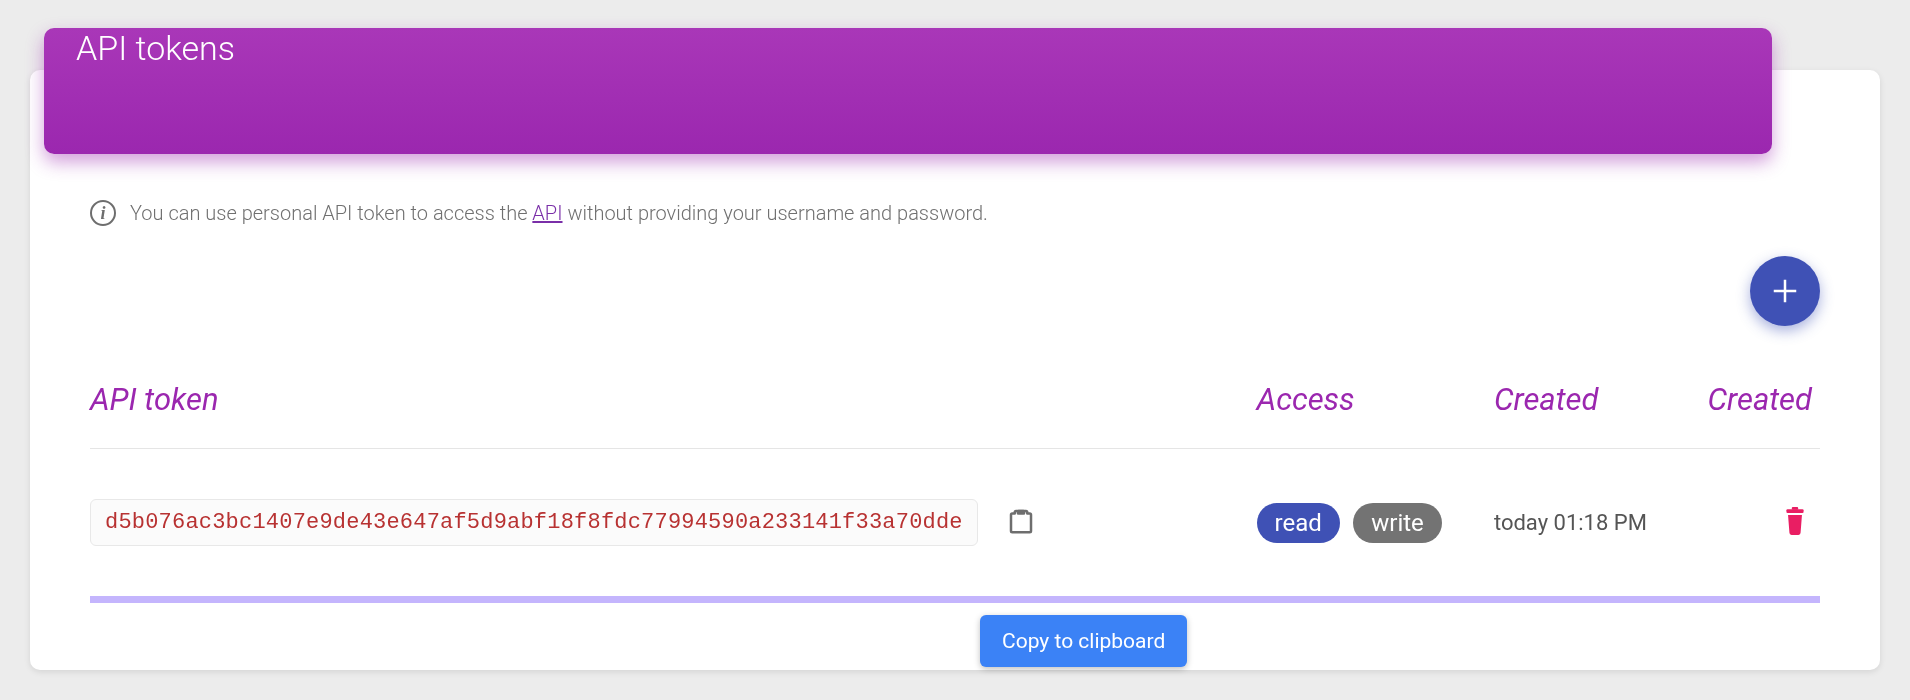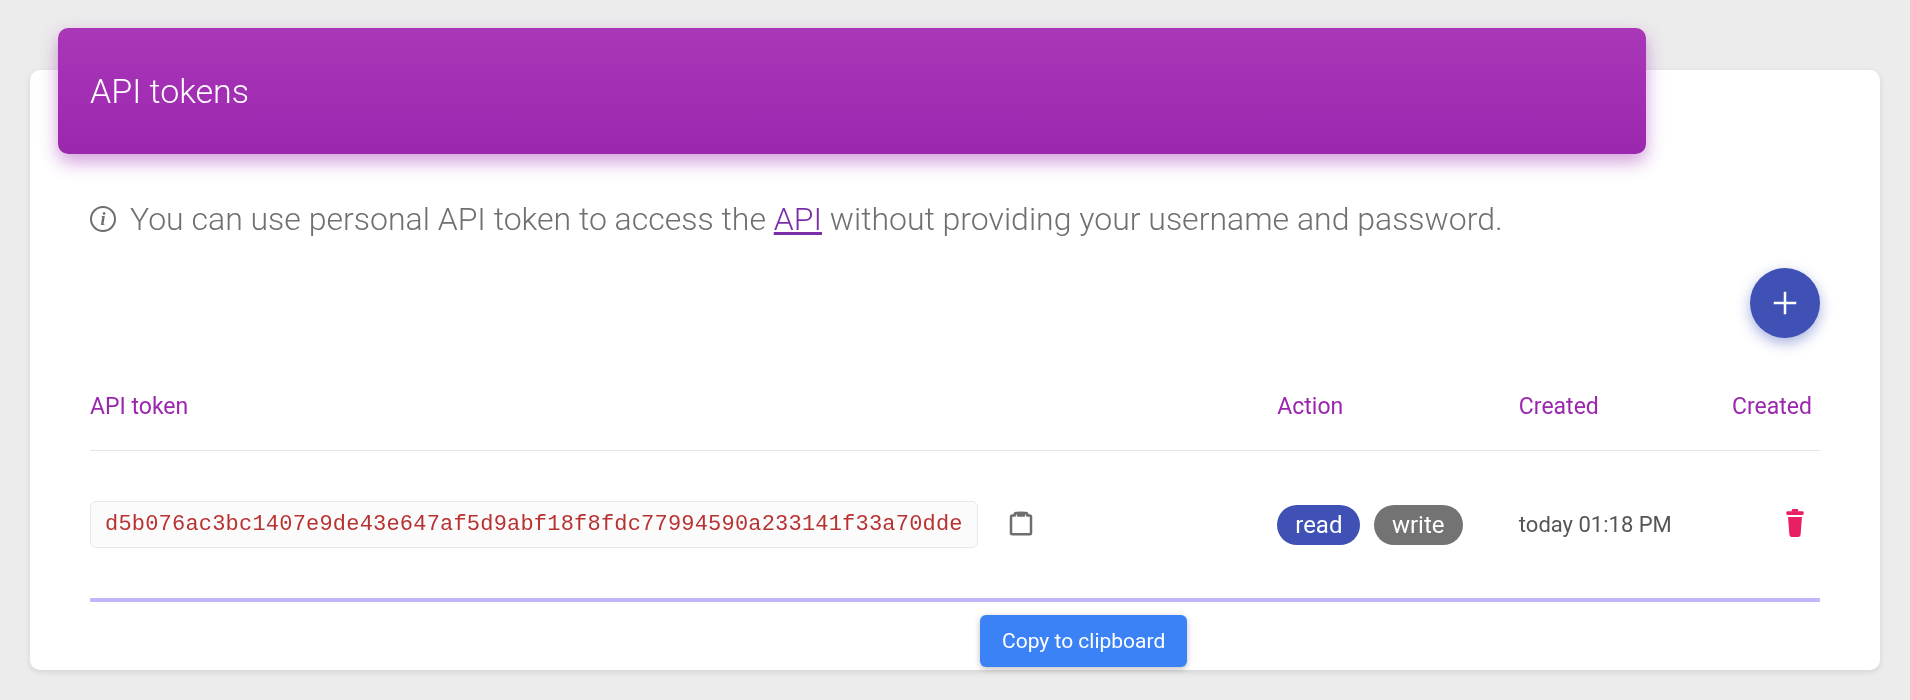--- a/index.html
+++ b/index.html
@@ -17,46 +17,45 @@
     top: 70px;
     width: 1850px;
     background: #ffffff;
     border-radius: 10px;
     box-shadow: 0 2px 6px rgba(0,0,0,0.10);
     padding-bottom: 20px;
     min-height: 600px;
   }
   .header-bar {
     position: absolute;
-    left: 58px;
+    left: 44px;
     top: 28px;
-    width: 1588px;
+    width: 1728px;
     height: 126px;
     background: linear-gradient(180deg, #a937b8 0%, #9b27af 100%);
     border-radius: 10px;
     box-shadow: 0 8px 18px rgba(155,39,175,0.45);
     display: flex;
-    align-items: center;
     padding-left: 32px;
     z-index: 5;
   }
   .header-title {
     color: #ffffff;
     font-size: 34px;
     font-weight: 300;
   }
   .body-inner {
     padding: 130px 60px 0 60px;
   }
   .info-row {
     display: flex;
     align-items: center;
     gap: 14px;
     color: #707070;
-    font-size: 32px;
+    font-size: 20px;
     font-weight: 300;
   }
   .info-icon {
     width: 26px;
     height: 26px;
     border: 2.5px solid #6e6e6e;
     border-radius: 50%;
     display: flex;
     align-items: center;
     justify-content: center;
@@ -94,28 +93,29 @@
   }
   .fab svg { width: 30px; height: 30px; }
   .table {
     width: 100%;
     border-collapse: collapse;
   }
   .table thead th {
     text-align: left;
     color: #9b27af;
     font-weight: 400;
-    font-size: 23px;
+    font-size: 31px;
     padding: 15px 0 30px 0;
     border-bottom: 1px solid #e5e5e5;
+    font-style: italic;
   }
   .table thead th.col-action { text-align: right; padding-right: 8px; }
   .table tbody td {
     padding: 50px 0;
-    border-bottom: 4px solid #c4b5fd;
+    border-bottom: 7px solid #c4b5fd;
     font-size: 22px;
     color: #555;
     vertical-align: middle;
   }
   .token-cell { display: flex; align-items: center; gap: 24px; }
   .token-box {
     background: #fbfbfb;
     border: 1px solid #e8e8e8;
     border-radius: 6px;
     padding: 10px 14px;
@@ -183,21 +183,21 @@
         <svg viewBox="0 0 24 24">
           <path d="M11 3h2v8h8v2h-8v8h-2v-8H3v-2h8z" fill="#ffffff"></path>
         </svg>
       </button>
     </div>
 
     <table class="table">
       <thead>
         <tr>
           <th>API token</th>
-          <th>Action</th>
+          <th>Access</th>
           <th>Created</th>
           <th class="col-action">Created</th>
         </tr>
       </thead>
       <tbody>
         <tr>
           <td>
             <div class="token-cell">
               <span class="token-box">d5b076ac3bc1407e9de43e647af5d9abf18f8fdc77994590a233141f33a70dde</span>
               <button class="clipboard-btn">

